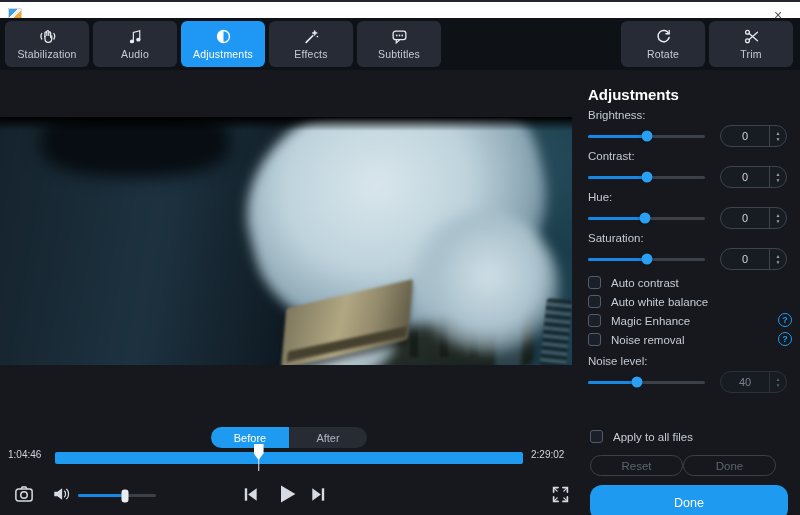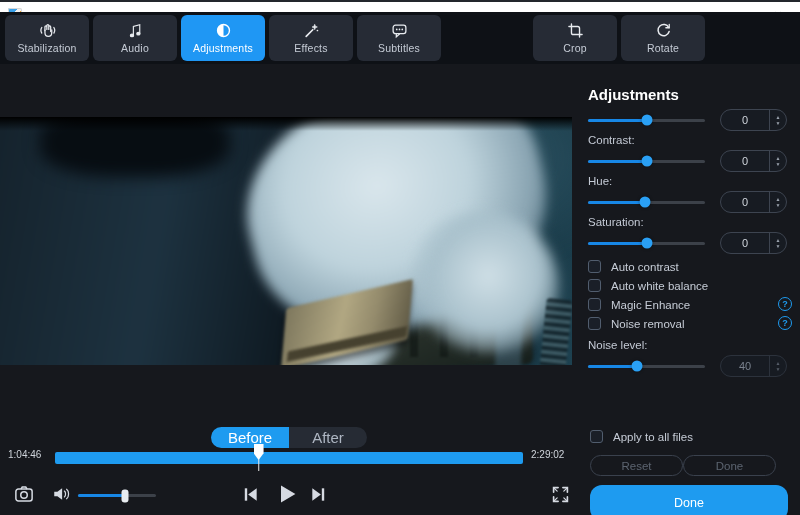--- a/index.html
+++ b/index.html
@@ -10,21 +10,21 @@
   
   .titlebar { position:absolute; top:0; left:0; width:800px; height:26px;
               background:#ffffff; border-top:2px solid #23262c; }
   .app-icon { position:absolute; left:8px; top:6px; width:14px; height:14px; border-radius:2px;
               background:linear-gradient(135deg,#3aa0e8 0 38%,#f2f2f2 38% 55%,#f0a832 55% 100%);
               box-shadow:0 0 0 1px #d8d8d8 inset; }
   .close-btn { position:absolute; right:12px; top:3px; width:20px; height:20px;
                color:#555; font-size:14px; line-height:20px; text-align:center; cursor:default; }
 
   
-  .tabbar { position:absolute; top:12px; left:0; width:800px; height:52px; background:#0e1116; }
+  .tabbar { position:absolute; top:18px; left:0; width:800px; height:52px; background:#0e1116; }
   .tab { position:absolute; top:3px; height:46px; width:84px; background:#262b35; border-radius:6px;
          display:flex; flex-direction:column; align-items:center; justify-content:center; gap:3px; }
   .tab.active { background:#1f97f4; }
   .tab-label { font-size:10.5px; color:#c6ccd6; letter-spacing:.2px; }
   .tab.active .tab-label { color:#ffffff; }
   .tab-icon { width:17px; height:17px; display:block; }
   .tab-icon svg { width:17px; height:17px; display:block; }
 
   
   .main { position:absolute; top:78px; left:0; width:800px; height:437px; background:#16181d; }
@@ -99,21 +99,21 @@
   .apply-all { position:absolute; left:590px; top:352px; display:flex; align-items:center; }
   .btn-row { position:absolute; left:590px; top:377px; width:198px; display:flex; }
   .ghost-btn { width:93px; height:21px; border:1px solid #3a414d; border-radius:11px; background:transparent;
                color:#5c6470; font-size:11.5px; display:flex; align-items:center; justify-content:center; }
   .done-btn { position:absolute; left:590px; top:407px; width:198px; height:36px; background:#1e9bf0;
               border-radius:12px; color:#ffffff; font-size:12.5px; display:flex; align-items:center; justify-content:center; }
 
   
   .compare { position:absolute; left:211px; top:349px; width:156px; height:21px; border-radius:11px;
              overflow:hidden; display:flex; background:#262b34; }
-  .seg { flex:1; display:flex; align-items:center; justify-content:center; font-size:15px; color:#aeb6c2; }
+  .seg { flex:1; display:flex; align-items:center; justify-content:center; font-size:11px; color:#aeb6c2; }
   .seg.active { background:#1e9bf0; color:#ffffff; }
 
   
   .time-label { position:absolute; font-size:10px; color:#cfd4db; top:371px; }
   .time-label.left { left:8px; }
   .time-label.right { left:531px; }
   .seekbar { position:absolute; left:55px; top:374px; width:468px; height:12px; background:#1e9bf0; border-radius:2px; }
   .playhead { position:absolute; top:-8px; transform:translateX(-50%); width:10px; height:16px; background:#ffffff;
               clip-path:polygon(0 0,100% 0,100% 58%,50% 100%,0 58%); box-shadow:0 0 3px rgba(0,0,0,.4); }
   .playhead-stem { position:absolute; top:-8px; width:1.5px; height:27px; background:#e8e8e8; transform:translateX(-50%); }
@@ -181,37 +181,38 @@
         <svg viewBox="0 0 16 16" fill="none" stroke="#e8ebef" stroke-width="1.2">
           <rect x="2" y="3" width="12" height="8" rx="2.2"></rect>
           <path d="M5 11v3l3.2-3"></path>
           <circle cx="5.4" cy="7" r=".8" fill="#e8ebef" stroke="none"></circle>
           <circle cx="8" cy="7" r=".8" fill="#e8ebef" stroke="none"></circle>
           <circle cx="10.6" cy="7" r=".8" fill="#e8ebef" stroke="none"></circle>
         </svg>
       </span>
       <span class="tab-label">Subtitles</span>
     </div>
-    <div class="tab" style="left:533px">
-      <span class="tab-icon">
-        <svg viewBox="0 0 16 16" fill="none" stroke="#e8ebef" stroke-width="1.3" stroke-linecap="round">
-          <path d="M4.2 1.8v8.2a1.8 1.8 0 0 0 1.8 1.8h8.2"></path>
-          <path d="M1.8 4.2h8.2a1.8 1.8 0 0 1 1.8 1.8v8.2"></path>
-        </svg>
-      </span>
-      <span class="tab-label">Crop</span>
-    </div>
     <div class="tab" style="left:621px">
       <span class="tab-icon">
         <svg viewBox="0 0 16 16" fill="none" stroke="#e8ebef" stroke-width="1.4" stroke-linecap="round">
           <path d="M12.9 5.2A5.3 5.3 0 1 0 13.3 9"></path>
           <path d="M13.4 2.2v3.2h-3.2" stroke-width="1.2"></path>
         </svg>
       </span>
       <span class="tab-label">Rotate</span>
+    </div>
+    <div class="tab" style="left:709px">
+      <span class="tab-icon">
+        <svg viewBox="0 0 16 16" fill="none" stroke="#e8ebef" stroke-width="1.2" stroke-linecap="round">
+          <circle cx="4.2" cy="4" r="1.8"></circle>
+          <circle cx="4.2" cy="12" r="1.8"></circle>
+          <path d="M5.8 5.2 13.6 12M5.8 10.8 13.6 4"></path>
+        </svg>
+      </span>
+      <span class="tab-label">Trim</span>
     </div>
   </div>
 
   <div class="main">
 
     <div class="video">
       <div class="v-lighttr"></div>
       <div class="v-figure"></div>
       <div class="v-head"></div>
       <div class="v-pipe"></div>
@@ -225,20 +226,21 @@
       <div class="v-book"></div>
       <div class="v-bookedge"></div>
       <div class="v-coil"></div>
       <div class="v-topfade"></div>
     </div>
 
     <div class="panel">
       <div class="panel-title">Adjustments</div>
 
       <div class="adj-group">
+        <div class="adj-label">Brightness:</div>
         <div class="slider-row">
           <div class="track">
             <div class="fill" style="width: 50%;"></div>
             <div class="thumb" style="left: 50%;"></div>
           </div>
           <div class="valbox">
             <span class="valnum">0</span>
             <span class="spin">
               <span>▲</span>
               <span>▼</span>

